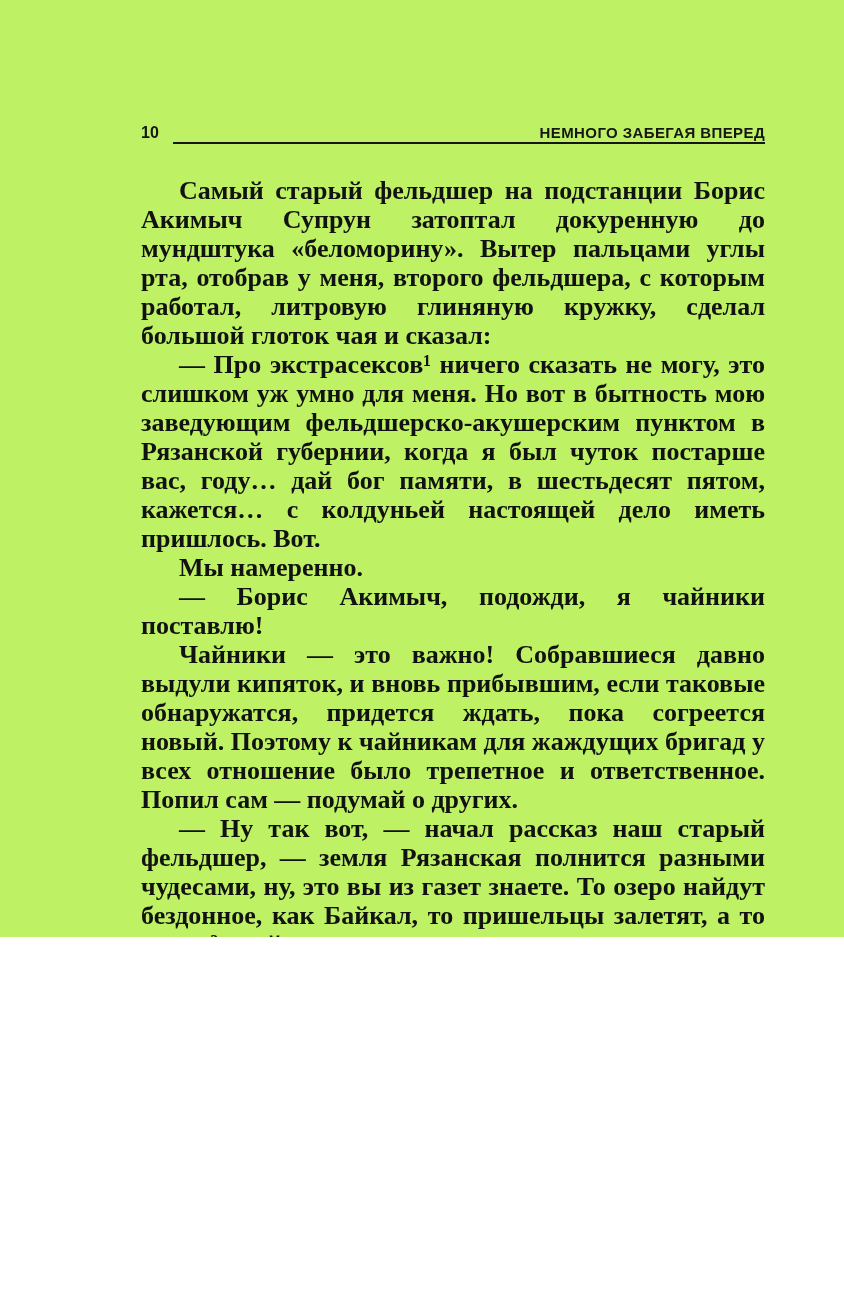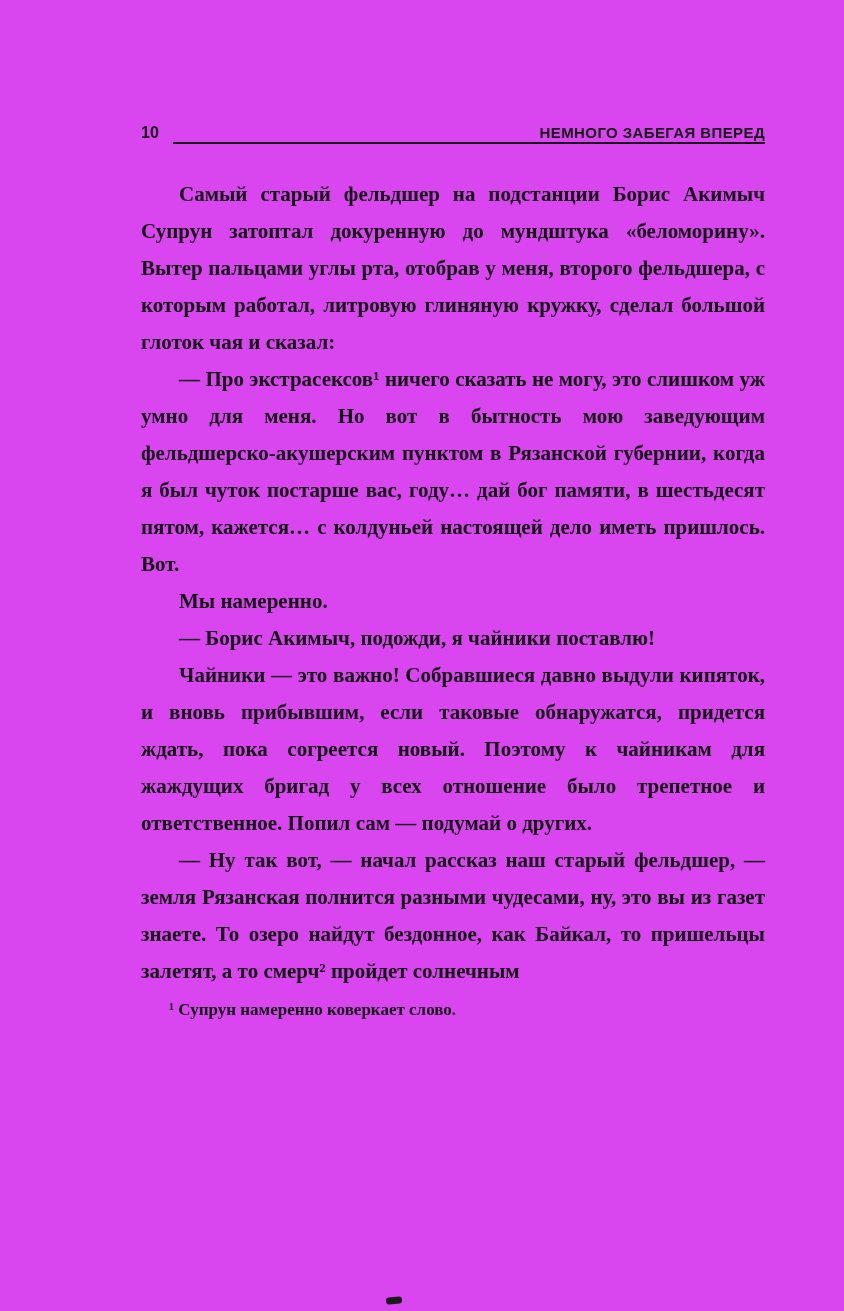--- a/index.html
+++ b/index.html
@@ -3,22 +3,22 @@
 <meta charset="utf-8">
 <style>
   html, body {
     margin: 0;
     padding: 0;
     background: #ffffff;
   }
   .page {
     position: relative;
     width: 844px;
-    height: 1311px;
-    background: #d946ef;
+    height: 937px;
+    background: #bef264;
     overflow: hidden;
     color: #121212;
     font-family: "Liberation Serif", serif;
   }
   .header {
     position: absolute;
     left: 141px;
     right: 79px;
     top: 124px;
     display: flex;
@@ -49,22 +49,22 @@
   .content {
     position: absolute;
     left: 141px;
     top: 176px;
     width: 624px;
     text-align: justify;
     hyphens: auto;
     -webkit-hyphens: auto;
   }
   .body-text {
-    font-size: 21px;
-    line-height: 37px;
+    font-size: 26px;
+    line-height: 29px;
     font-weight: 700;
     color: #121212;
   }
   .body-text p {
     margin: 0;
     text-indent: 38px;
   }
   .footnotes {
     margin-top: 8px;
     font-size: 17px;

